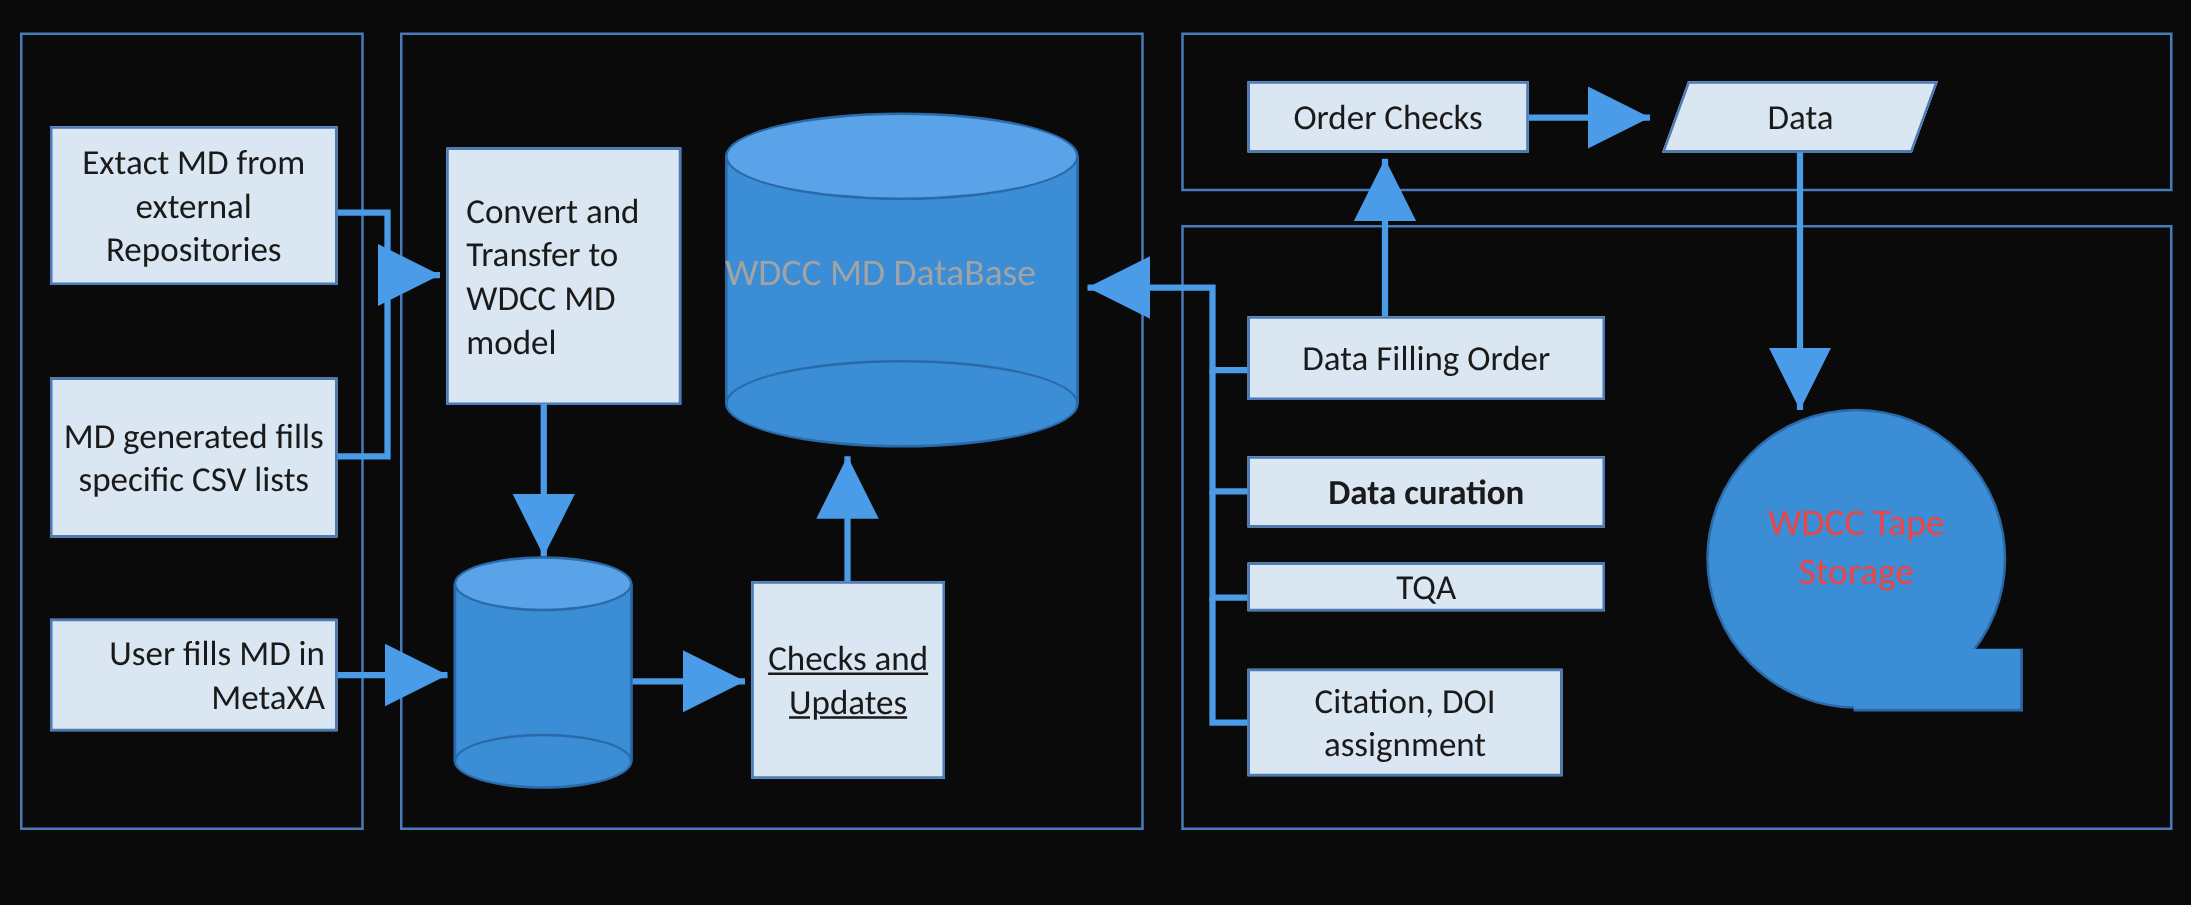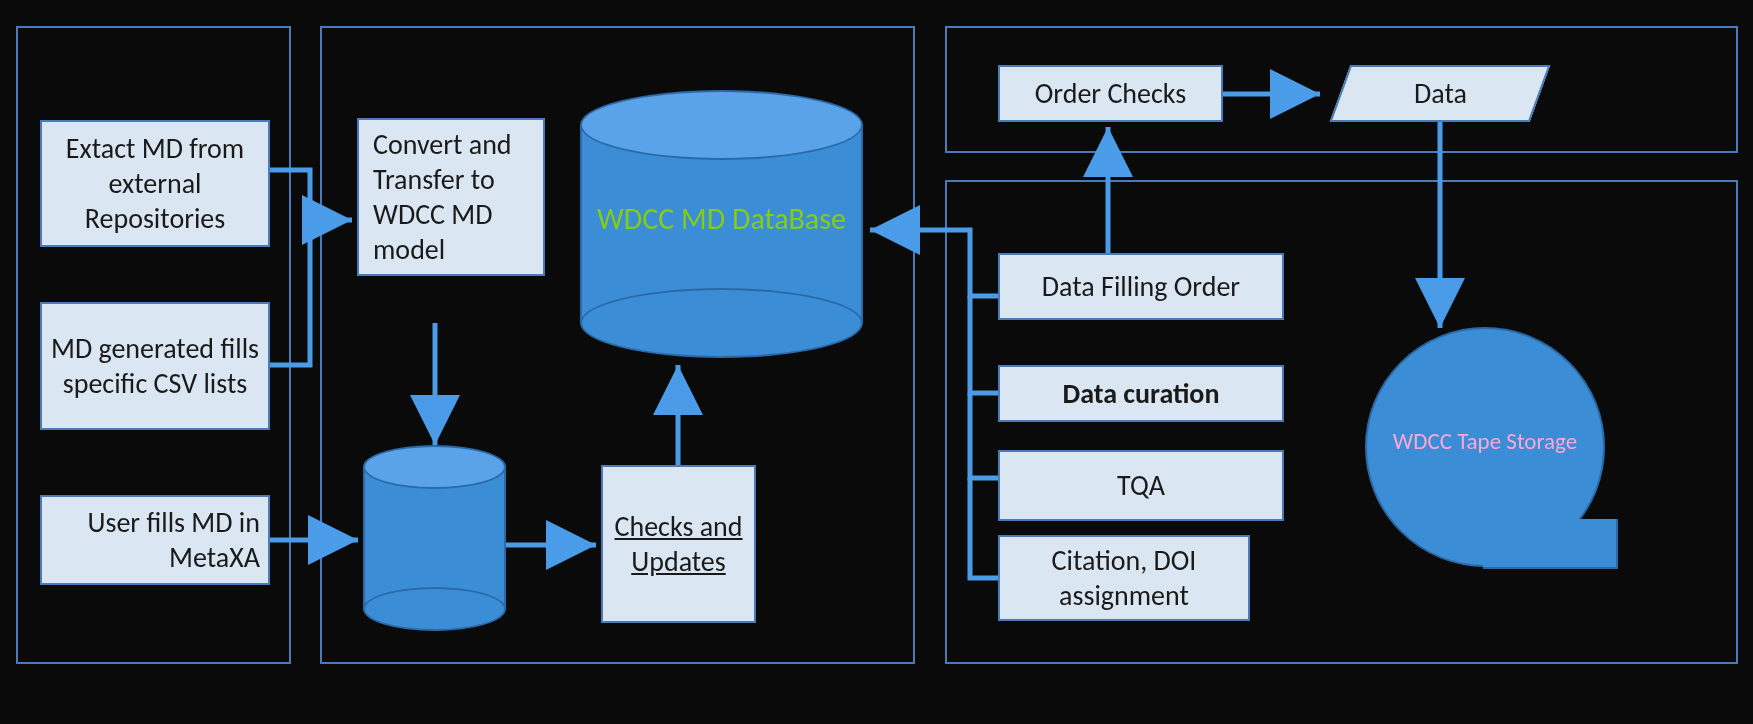--- a/index.html
+++ b/index.html
@@ -45,23 +45,23 @@
     position: absolute;
     width: 100%;
     border-radius: 50%;
     border: 2px solid #2a6aa8;
   }
   .cyl-top { background: #5aa3e8; }
   .cyl-bot { background: #3b8dd6; }
   .cyl-label {
     position: absolute;
     width: 100%;
-    color: #84cc16;
+    color: #a3a3a3;
     font-size: 30px;
-    text-align: center;
+    text-align: left;
     line-height: 1.25;
     z-index: 5;
   }
   .parallelogram {
     position: absolute;
     background: #dae6f1;
     border: 2px solid #4a7bb8;
     transform: skewX(-20deg);
     display: flex;
     align-items: center;
@@ -90,49 +90,48 @@
     background: #3b8dd6;
     border: 2px solid #2a6aa8;
     border-top: none;
     border-left: none;
     bottom: -2px;
     left: 118px;
   }
   .tape-label {
     position: absolute;
     width: 240px;
-    color: #f9a8d4;
-    font-size: 23px;
+    color: #ef4444;
+    font-size: 30px;
     text-align: center;
     line-height: 1.3;
     top: 72px;
     z-index: 5;
-    margin-top: 28px;
   }
   svg.arrows {
     position: absolute;
     top: 0; left: 0;
     width: 1753px;
     height: 724px;
     pointer-events: none;
   }
 </style>
 </head>
 <body>
 
 <div class="container-box" style="left:16px; top:26px; width:275px; height:638px;"></div>
 <div class="container-box" style="left:320px; top:26px; width:595px; height:638px;"></div>
 <div class="container-box" style="left:945px; top:26px; width:793px; height:127px;"></div>
 <div class="container-box" style="left:945px; top:180px; width:793px; height:484px;"></div>
 
-<div class="process-box" style="left:40px; top:120px; width:230px; height:127px;">Extact MD from external Repositories</div>
+<div class="process-box" style="left:40px; top:101px; width:230px; height:127px;">Extact MD from external Repositories</div>
 <div class="process-box" style="left:40px; top:302px; width:230px; height:128px;">MD generated fills specific CSV lists</div>
 <div class="process-box" style="left:40px; top:495px; width:230px; height:90px;text-align:right;">User fills MD in MetaXA</div>
 
-<div class="process-box" style="left:357px; top:118px; width:188px; height:158px; text-align:left; justify-content:flex-start; padding-left:14px;">Convert and Transfer to WDCC MD model</div>
+<div class="process-box" style="left:357px; top:118px; width:188px; height:206px; text-align:left; justify-content:flex-start; padding-left:14px;">Convert and Transfer to WDCC MD model</div>
 
 <div class="cyl" style="left:363px; top:445px; width:143px; height:186px;">
   <div class="cyl-body" style="top:22px; height:142px;"></div>
   <div class="cyl-bot" style="top:142px; height:44px;"></div>
   <div class="cyl-top" style="top:0; height:44px;"></div>
 </div>
 
 <div class="process-box" style="left:601px; top:465px; width:155px; height:158px;text-decoration:underline;">Checks and Updates</div>
 
 <div class="cyl" style="left:580px; top:90px; width:283px; height:268px;">
@@ -142,21 +141,21 @@
   <div class="cyl-label" style="top:110px;">WDCC MD DataBase</div>
 </div>
 
 <div class="process-box" style="left:998px; top:65px; width:225px; height:57px;">Order Checks</div>
 <div class="parallelogram" style="left:1340px; top:65px; width:200px; height:57px;">
   <span>Data</span>
 </div>
 
 <div class="process-box" style="left:998px; top:253px; width:286px; height:67px;">Data Filling Order</div>
 <div class="process-box" style="left:998px; top:365px; width:286px; height:57px;font-weight:bold;">Data curation</div>
-<div class="process-box" style="left:998px; top:450px; width:286px; height:71px;">TQA</div>
+<div class="process-box" style="left:998px; top:450px; width:286px; height:39px;">TQA</div>
 <div class="process-box" style="left:998px; top:535px; width:252px; height:86px;">Citation, DOI assignment</div>
 
 <div class="tape" style="left:1365px; top:327px; width:255px; height:240px;">
   <div class="tape-circle"></div>
   <div class="tape-tail"></div>
   <div class="tape-label">WDCC Tape Storage</div>
 </div>
 
 <svg class="arrows">
   <defs>

